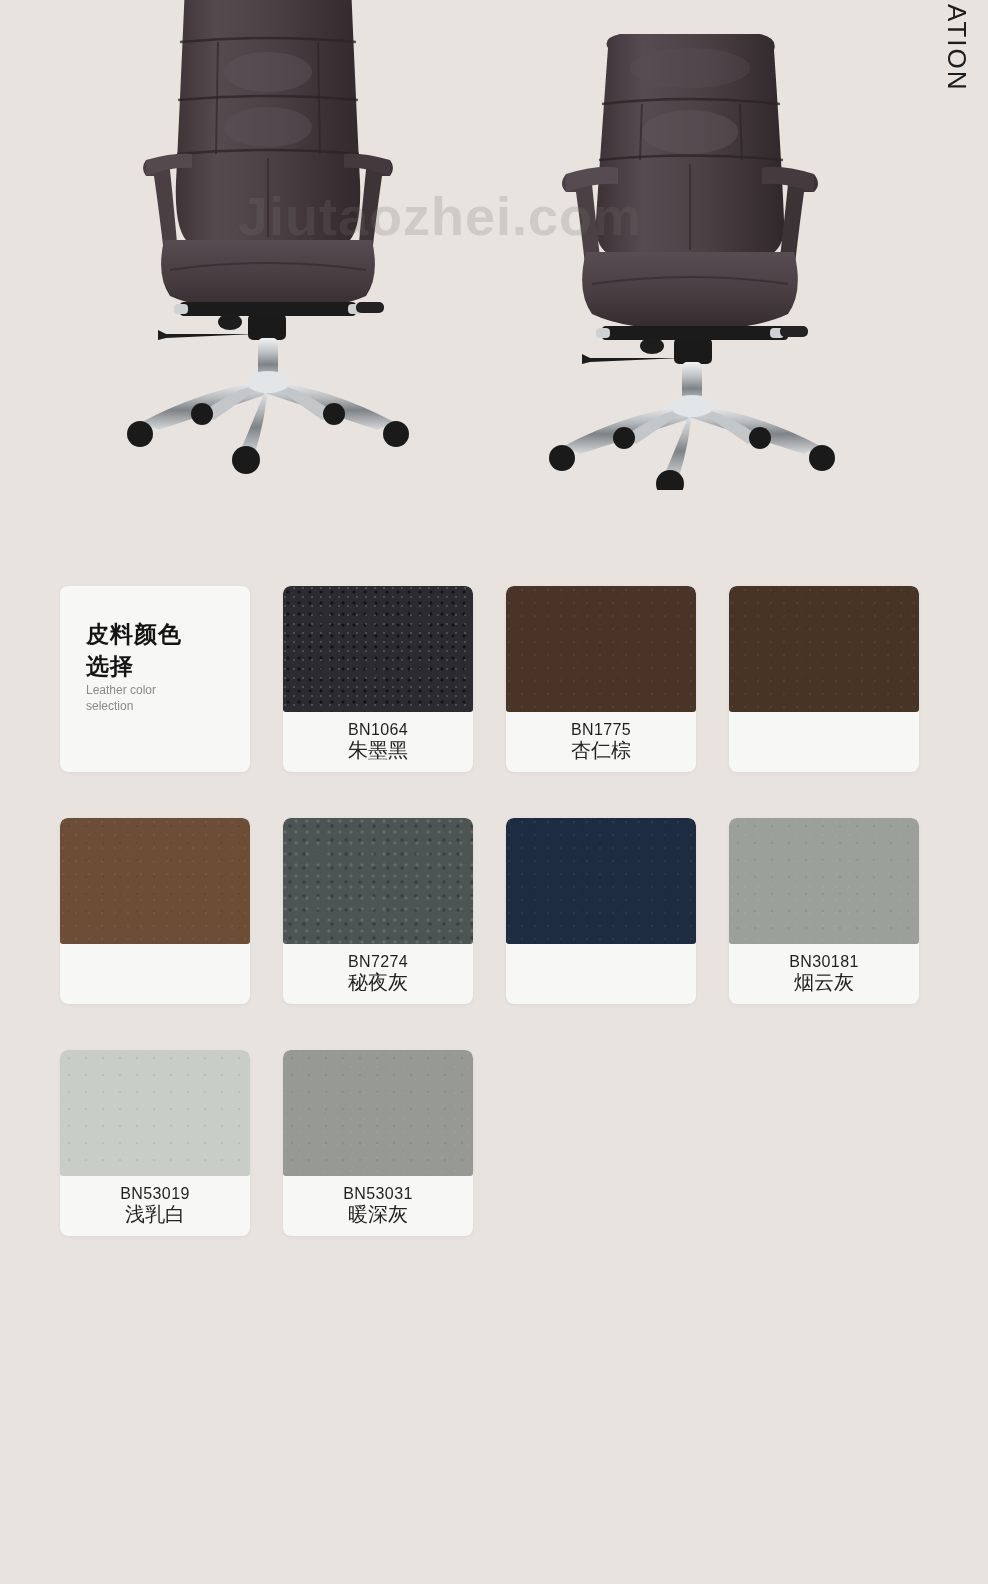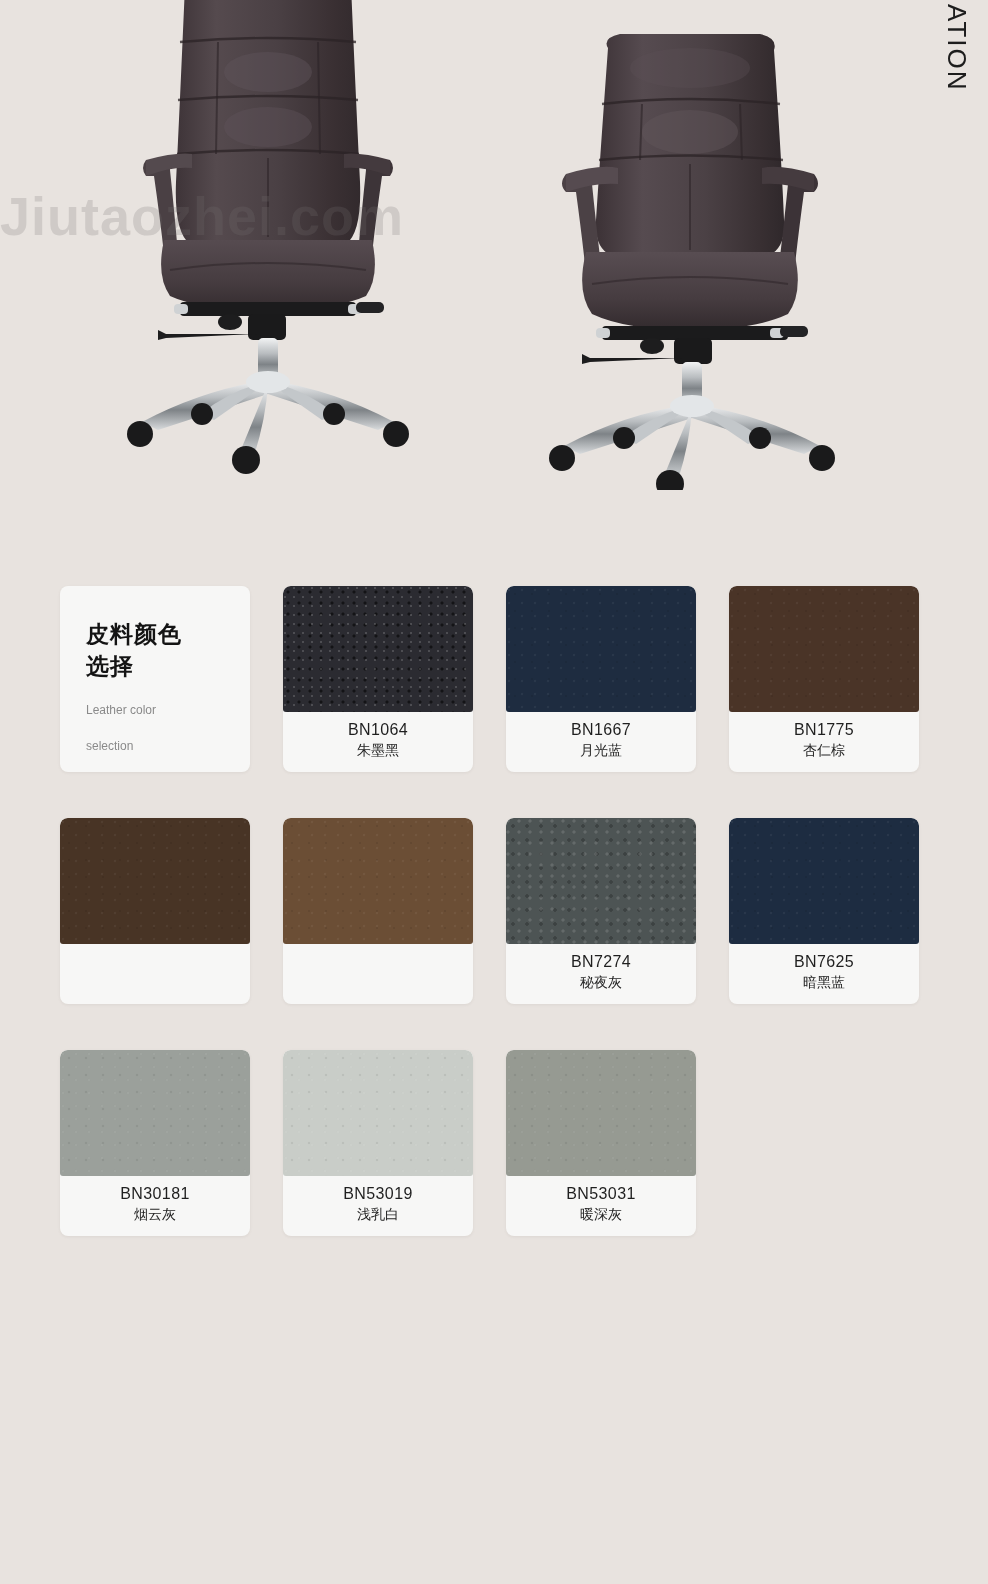--- a/index.html
+++ b/index.html
@@ -24,23 +24,23 @@
     right:16px;
     writing-mode:vertical-rl;
     font-size:26px;
     letter-spacing:2px;
     color:#1d1d1d;
     font-family:"Liberation Sans", sans-serif;
   }
   .watermark {
     position:absolute;
     top:185px;
-    left:0;
+    left:10px;
     width:860px;
-    text-align:left;
+    text-align:center;
     font-size:54px;
     font-weight:bold;
     letter-spacing:1px;
     color:rgba(120,115,112,0.22);
     pointer-events:none;
     z-index:5;
   }
 
   .chair { position:absolute; }
   .chair-a { left:118px; top:-18px; width:300px; height:500px; }
@@ -80,41 +80,40 @@
     justify-content:center;
     padding-bottom:6px;
   }
   .swatch-code {
     font-size:16px;
     color:#1f1f1f;
     letter-spacing:0.4px;
     line-height:21px;
   }
   .swatch-name {
-    font-size:14px;
+    font-size:20px;
     color:#242424;
     line-height:20px;
   }
 
   
   .title-card {
     height:186px;
     padding:32px 26px 0 26px;
     display:flex;
     flex-direction:column;
   }
   .title-cn {
     font-size:23px;
     font-weight:bold;
     color:#141414;
     line-height:32px;
     letter-spacing:1px;
   }
   .title-en {
-    margin-top:20px;
     font-size:12px;
     color:#8a8a8a;
     line-height:16px;
   }
 
   
   .grain-pebble {
     background-image:
       radial-gradient(circle at 2px 2px, rgba(255,255,255,0.16) 1px, transparent 1.4px),
       radial-gradient(circle at 5px 6px, rgba(0,0,0,0.55) 1.3px, transparent 1.8px),
@@ -283,27 +282,20 @@
     </div>
 
   <div class="card swatch-card">
         <div class="swatch-img grain-pebble" style="background-color: rgb(43, 43, 49);"></div>
         <div class="swatch-label">
           <div class="swatch-code">BN1064</div>
           <div class="swatch-name">朱墨黑</div>
         </div>
       </div>
       <div class="card swatch-card">
-        <div class="swatch-img grain-soft" style="background-color: rgb(30, 44, 64);"></div>
-        <div class="swatch-label">
-          <div class="swatch-code">BN1667</div>
-          <div class="swatch-name">月光蓝</div>
-        </div>
-      </div>
-      <div class="card swatch-card">
         <div class="swatch-img grain-soft" style="background-color: rgb(74, 52, 39);"></div>
         <div class="swatch-label">
           <div class="swatch-code">BN1775</div>
           <div class="swatch-name">杏仁棕</div>
         </div>
       </div>
       <div class="card swatch-card">
         <div class="swatch-img grain-soft" style="background-color: rgb(72, 52, 37);"></div>
       </div>
       <div class="card swatch-card">
@@ -311,24 +303,20 @@
       </div>
       <div class="card swatch-card">
         <div class="swatch-img grain-medium" style="background-color: rgb(77, 84, 84);"></div>
         <div class="swatch-label">
           <div class="swatch-code">BN7274</div>
           <div class="swatch-name">秘夜灰</div>
         </div>
       </div>
       <div class="card swatch-card">
         <div class="swatch-img grain-soft" style="background-color: rgb(29, 44, 65);"></div>
-        <div class="swatch-label">
-          <div class="swatch-code">BN7625</div>
-          <div class="swatch-name">暗黑蓝</div>
-        </div>
       </div>
       <div class="card swatch-card">
         <div class="swatch-img grain-soft" style="background-color: rgb(155, 160, 155);"></div>
         <div class="swatch-label">
           <div class="swatch-code">BN30181</div>
           <div class="swatch-name">烟云灰</div>
         </div>
       </div>
       <div class="card swatch-card">
         <div class="swatch-img grain-soft" style="background-color: rgb(201, 205, 200);"></div>

